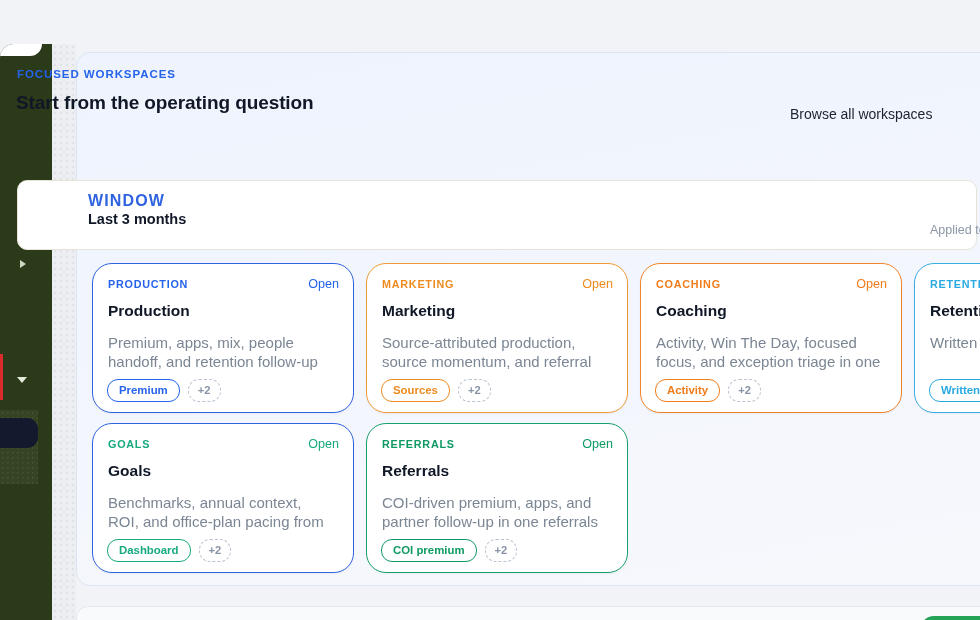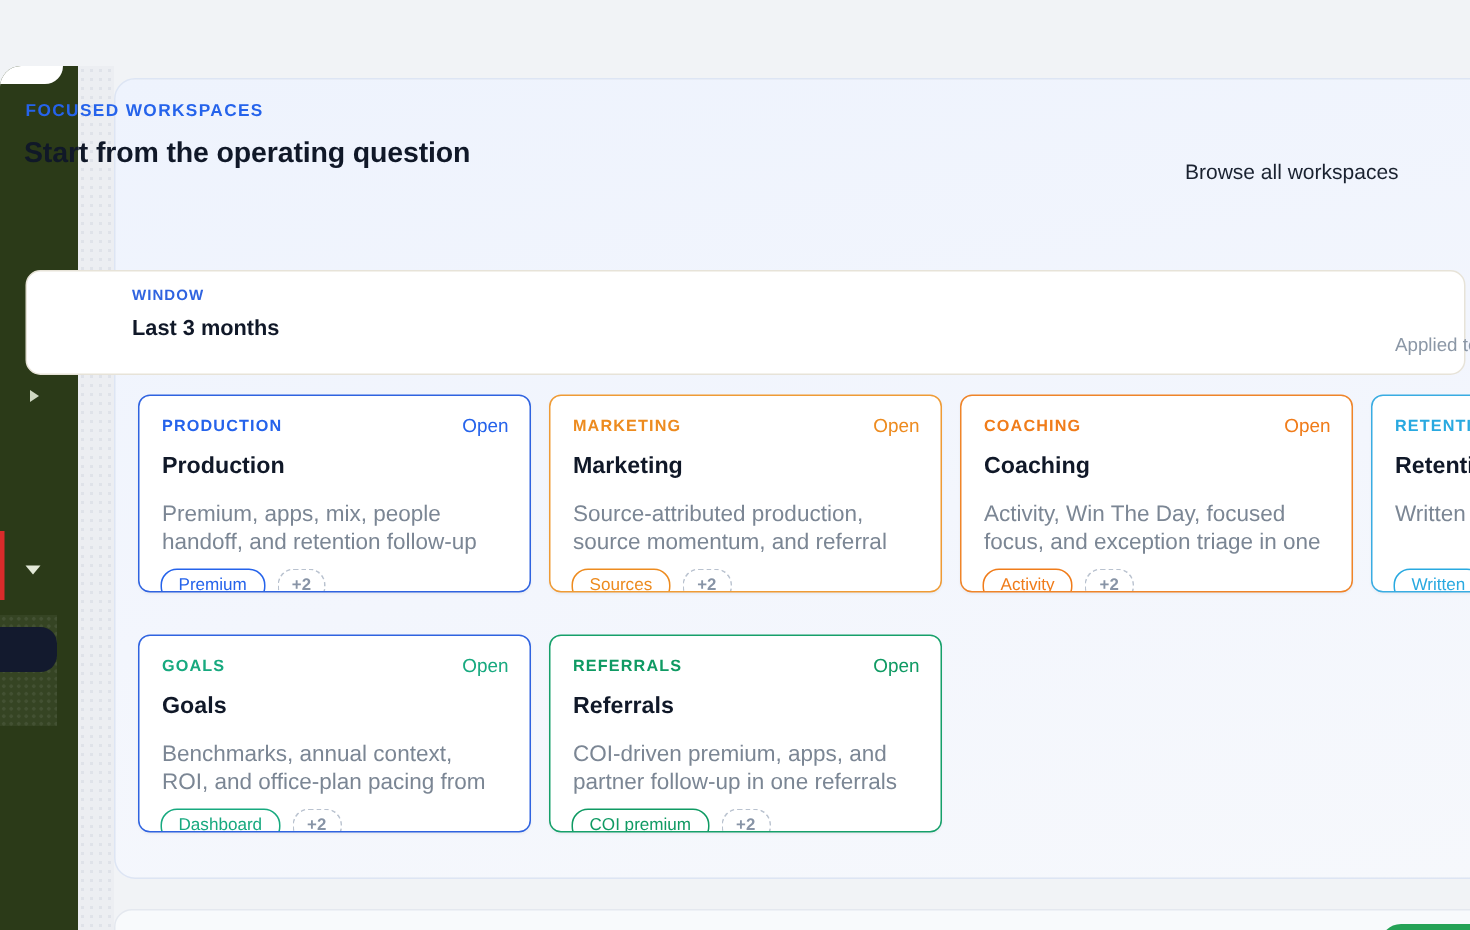--- a/index.html
+++ b/index.html
@@ -93,36 +93,36 @@
   
   .win-band {
     position: absolute; left: 17px; top: 136px; width: 960px; height: 70px;
     background: #ffffff;
     border: 1px solid #e7e3d8;
     border-radius: 10px;
     box-sizing: border-box;
   }
   .win-label {
     position: absolute; left: 88px; top: 148px;
-    font-size: 10px; font-weight: bold; letter-spacing: 0.07em; color: #2f63e0; text-align: center;
+    font-size: 16px; font-weight: bold; letter-spacing: 0.07em; color: #2f63e0; text-align: center;
   }
   .win-value {
     position: absolute; left: 88px; top: 167px;
     font-size: 14.5px; font-weight: bold; color: #101828;
   }
   .win-applied {
     position: absolute; left: 930px; top: 179px;
     font-size: 12.5px; color: #8b97a6; white-space: nowrap;
   }
 
   
   .cards { position: absolute; left: 92px; top: 219px; width: 888px; }
   .wcard {
-    position: absolute; width: 262px; height: 132px;
-    background: #ffffff; border-radius: 8px; box-sizing: border-box;
+    position: absolute; width: 262px; height: 150px;
+    background: #ffffff; border-radius: 20px; box-sizing: border-box;
     border: 1.6px solid #c9d6ee;
     box-shadow: 0 1px 2px rgba(16,24,40,0.05);
     overflow: hidden;
   }
   .wcard .kicker {
     position: absolute; left: 15px; top: 14px;
     font-size: 10.8px; font-weight: bold; letter-spacing: 0.07em; text-transform: uppercase;
   }
   .wcard .open {
     position: absolute; right: 14px; top: 13px;
@@ -132,21 +132,21 @@
     position: absolute; left: 15px; top: 38px;
     font-size: 15.5px; font-weight: bold; color: #101828;
   }
   .wcard .wdesc {
     position: absolute; left: 15px; top: 69px; width: 228px;
     font-size: 15px; line-height: 19px; color: #7b8694;
     max-height: 38px; overflow: hidden;
   }
   .wcard .chips { position: absolute; left: 14px; top: 115px; display: flex; gap: 8px; align-items: center; }
   .chip {
-    font-size: 11.4px; font-weight: normal;
+    font-size: 11.4px; font-weight: bold;
     padding: 4px 11px; border-radius: 11px;
     border: 1px solid currentColor; background: #fff;
     line-height: 13px;
   }
   .chip-more {
     font-size: 11.2px; font-weight: bold; color: #8894a6;
     padding: 4px 9px; border-radius: 11px;
     border: 1px dashed #b9c2cf; background: #fff; line-height: 13px;
   }
 

